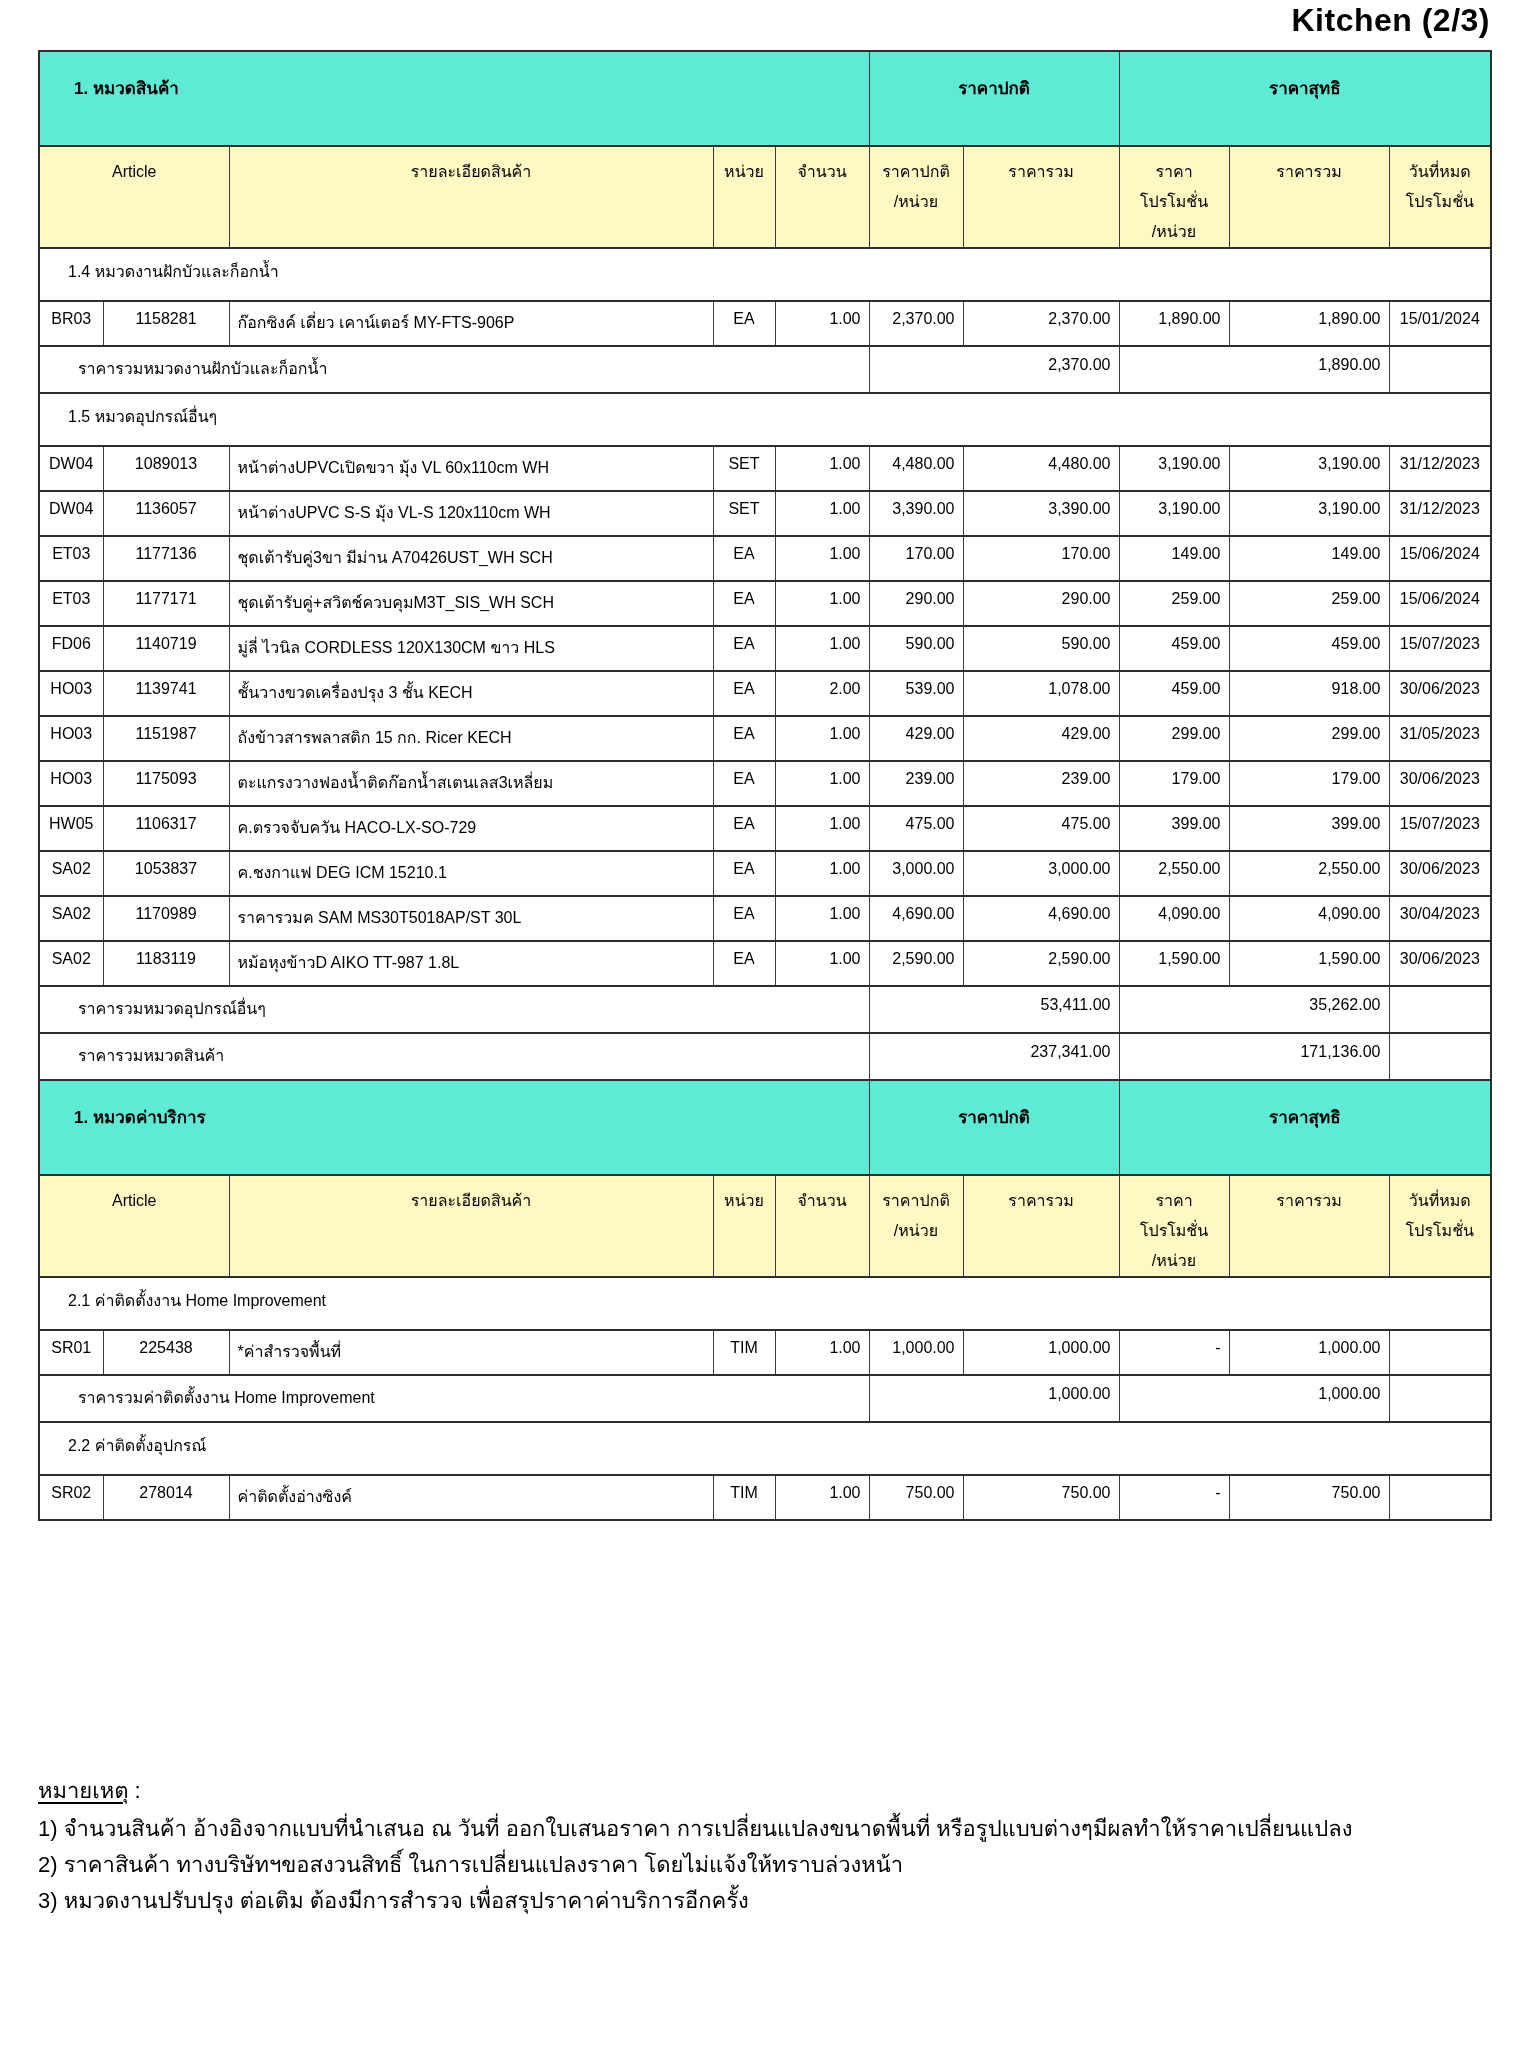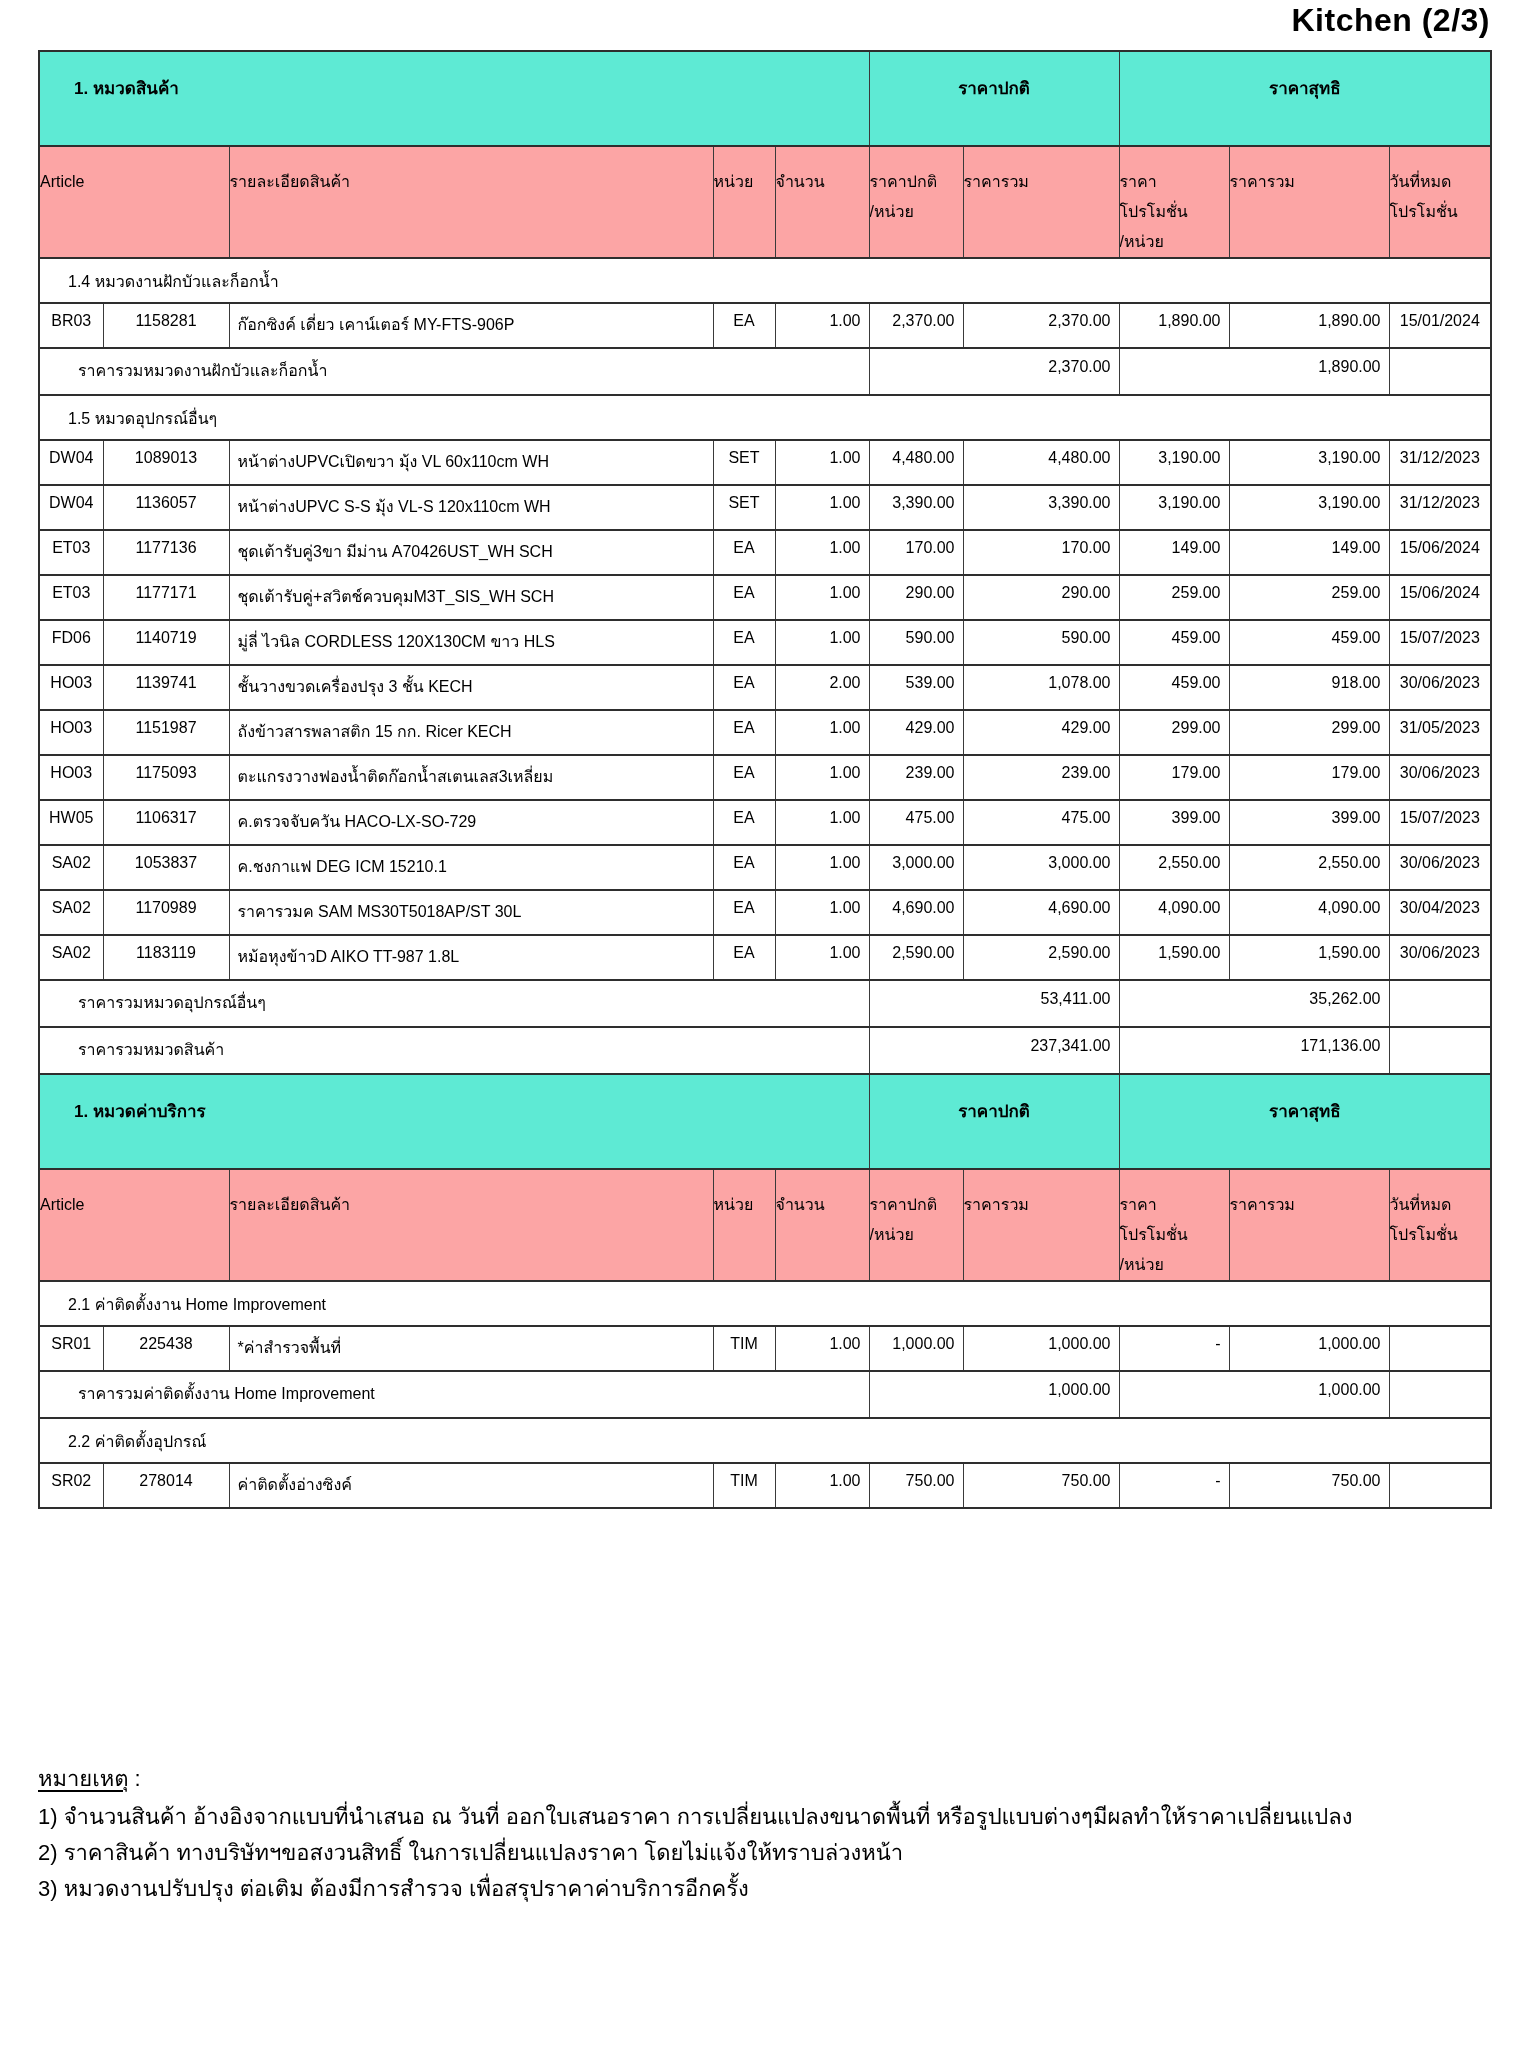--- a/index.html
+++ b/index.html
@@ -22,26 +22,26 @@
     word-wrap: break-word;
   }
   tr.band-row td {
     background: #5eead4; height: 95px; padding-top: 22px;
     font-size: 17px; font-weight: bold;
     border-bottom: 2px solid #2e2e2e;
   }
   td.band-left { padding-left: 34px; text-align: left; }
   td.band-center { text-align: center; }
   tr.header-row th {
-    height: 98px; padding-top: 20px; text-align: left;
+    height: 98px; padding-top: 10px; text-align: center;
     white-space: pre-line; line-height: 30px;
-    border-bottom: 2px solid #2e2e2e; background: #fca5a5;
+    border-bottom: 2px solid #2e2e2e; background: #fef9c3;
   }
   tr.section-row td {
-    height: 45px; padding: 10px 0 0 28px; text-align: left;
+    height: 45px; padding: 10px 0 16px 28px; text-align: left;
     border-top: 2px solid #2e2e2e; border-bottom: 2px solid #2e2e2e;
   }
   tr.item-row td {
     height: 45px; padding-top: 8px;
     border-top: 2px solid #2e2e2e; border-bottom: 2px solid #2e2e2e;
   }
   tr.subtotal-row td {
     height: 47px; padding-top: 9px;
     border-top: 2px solid #2e2e2e; border-bottom: 2px solid #2e2e2e;
   }

